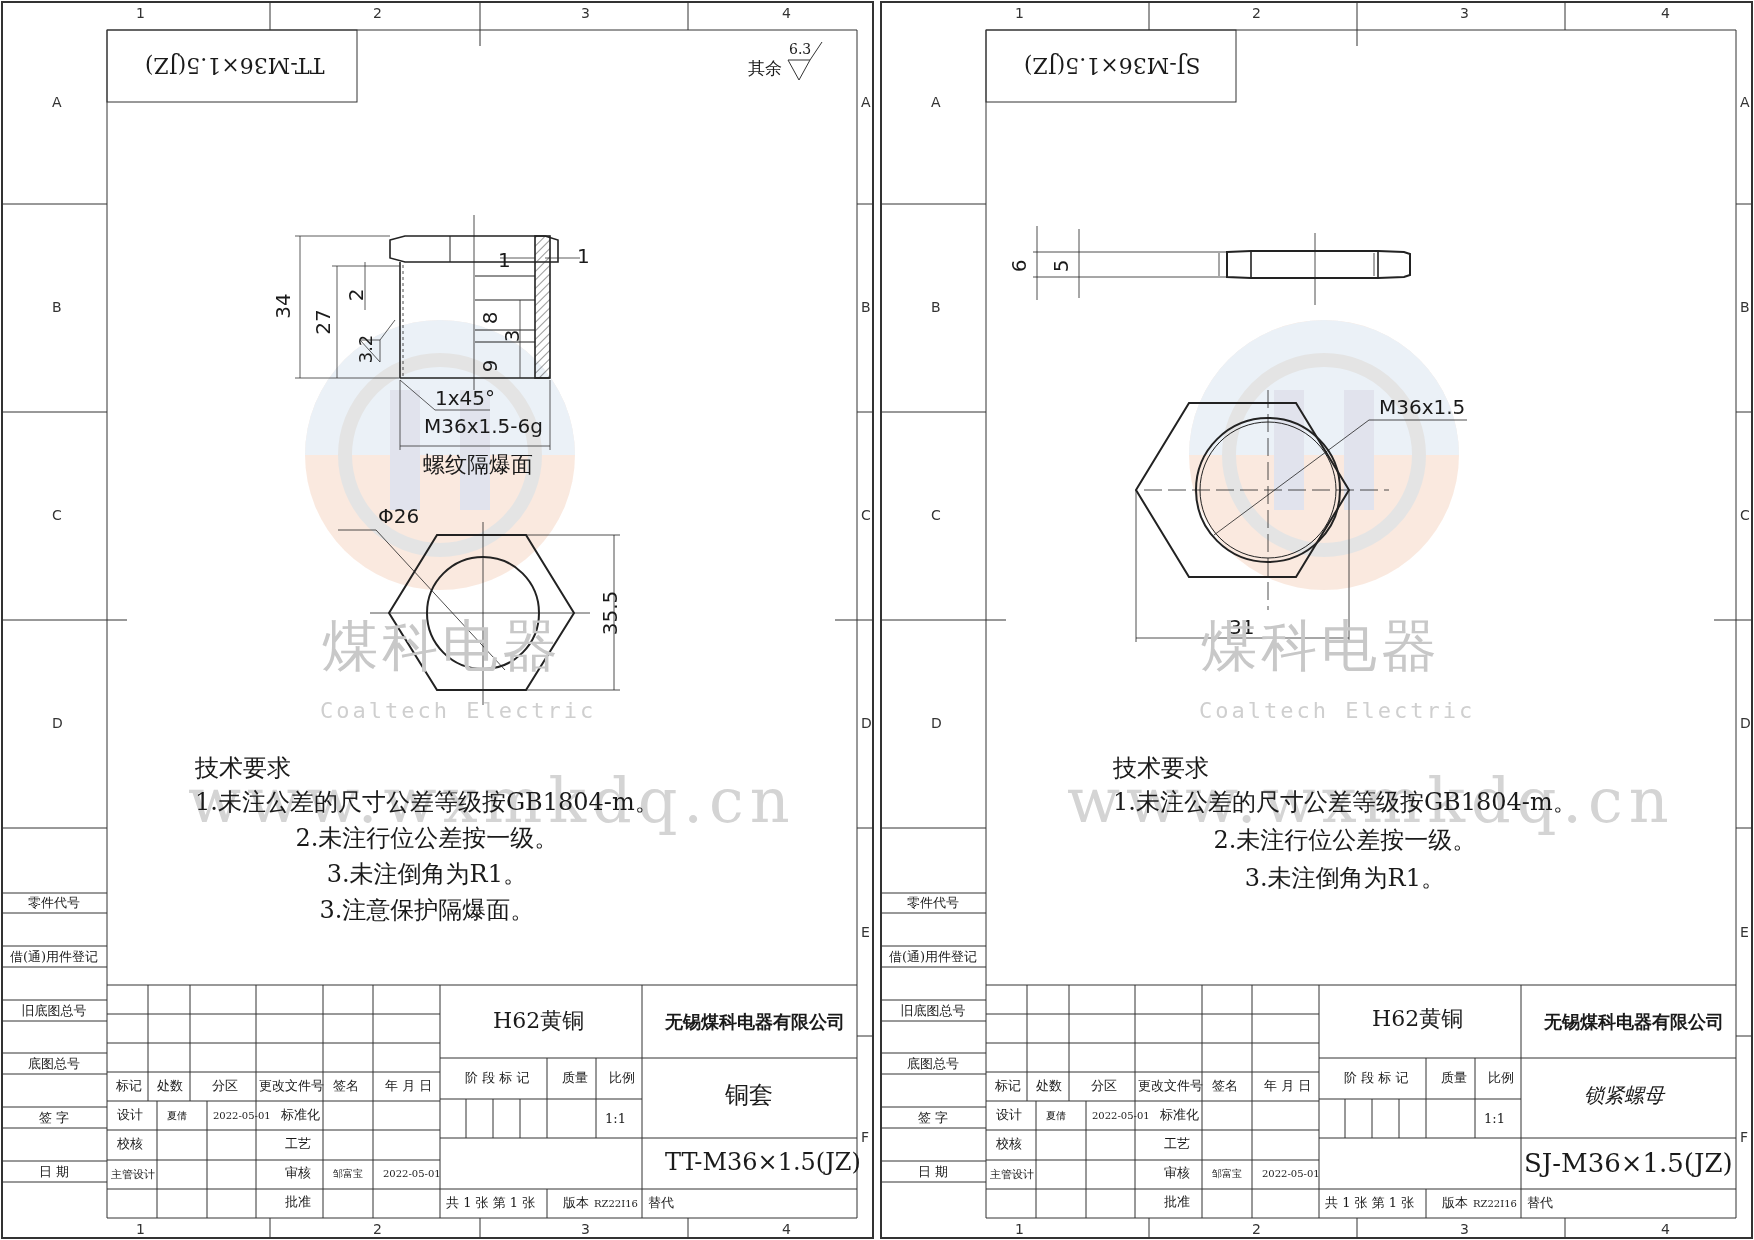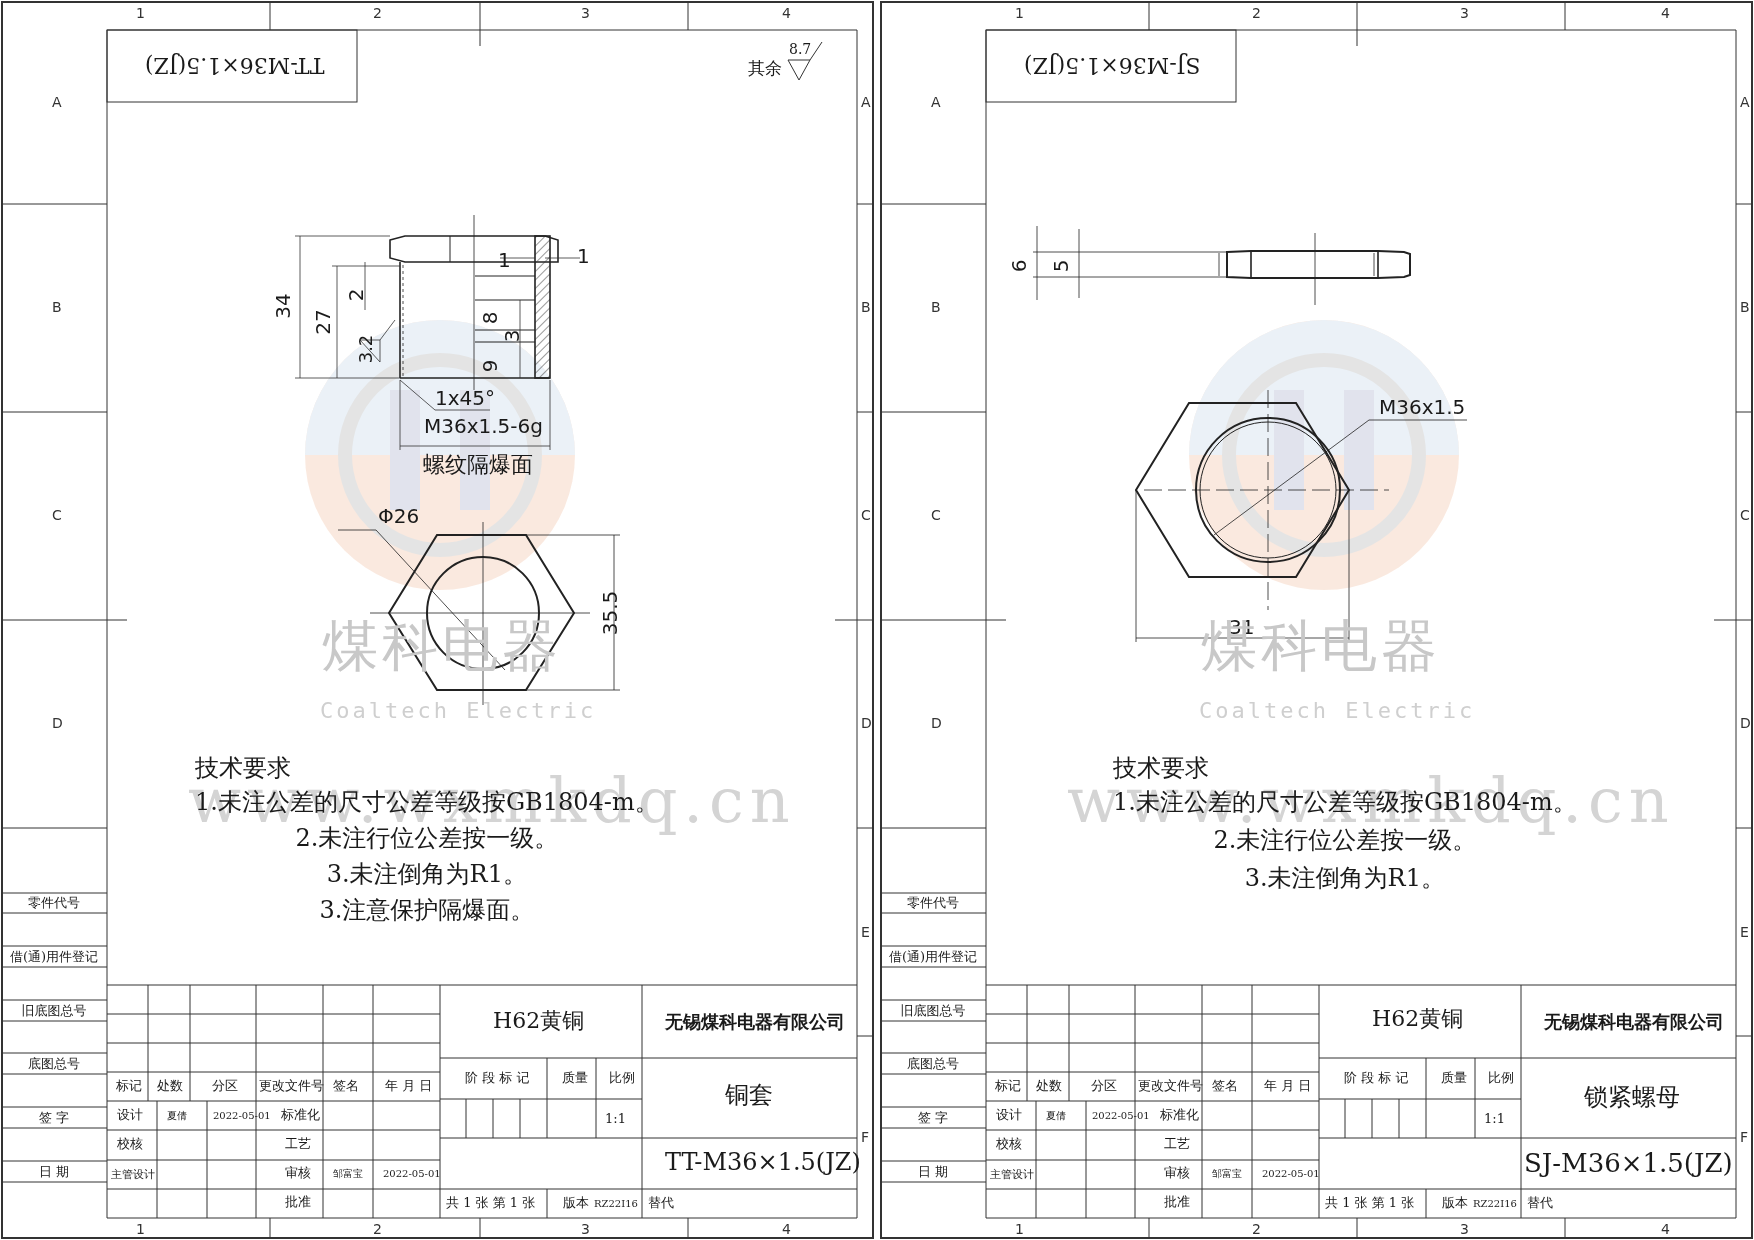--- a/index.html
+++ b/index.html
@@ -179,21 +179,21 @@
   <span class="t side-label" style="left:4px; top:896px;">零件代号</span>
   <span class="t side-label" style="left:4px; top:950px;">借(通)用件登记</span>
   <span class="t side-label" style="left:4px; top:1004px;">旧底图总号</span>
   <span class="t side-label" style="left:4px; top:1057px;">底图总号</span>
   <span class="t side-label" style="left:4px; top:1111px;">签  字</span>
   <span class="t side-label" style="left:4px; top:1165px;">日  期</span>
 
   <span class="t" style="left:145px; top:54px; font-size:22px;"><span class="mirror">TT-M36×1.5(JZ)</span></span>
 
   <span class="t" style="left:748px; top:60px; font-size:17px;">其余</span>
-  <span class="t" style="left:789px; top:42px; font-size:14px;">8.7</span>
+  <span class="t" style="left:789px; top:42px; font-size:14px;">6.3</span>
   <svg class="t" width="40" height="40" style="left:786px; top:42px;">
     <path d="M2,18 L24,18 L13,38 Z M24,18 L36,0" fill="none" stroke="#333" stroke-width="1"></path>
   </svg>
 
   <span class="t dim" style="left:270px; top:296px; transform:rotate(-90deg);">34</span>
   <span class="t dim" style="left:310px; top:312px; transform:rotate(-90deg);">27</span>
   <span class="t dim" style="left:350px; top:285px; transform:rotate(-90deg);">2</span>
   <span class="t dim" style="left:352px; top:340px; transform:rotate(-90deg); font-size:18px;">3.2</span>
   <span class="t dim" style="left:498px; top:250px;">1</span>
   <span class="t dim" style="left:577px; top:246px;">1</span>
@@ -416,20 +416,20 @@
     <span class="t tb tb-small" style="left:333px; top:1169px;">邹富宝</span>
     <span class="t tb tb-small" style="left:383px; top:1169px;">2022-05-01</span>
     <span class="t tb" style="left:285px; top:1195px;">批准</span>
 
     <span class="t" style="left:493px; top:1008px; font-size:22px;">H62黄铜</span>
     <span class="t" style="left:665px; top:1013px; font-size:18px; font-weight:bold; font-family:'DejaVu Sans',sans-serif;">无锡煤科电器有限公司</span>
     <span class="t tb" style="left:465px; top:1071px;">阶 段 标 记</span>
     <span class="t tb" style="left:562px; top:1071px;">质量</span>
     <span class="t tb" style="left:609px; top:1071px;">比例</span>
     <span class="t tb" style="left:605px; top:1112px;">1:1</span>
-    <span class="t" style="left:705px; top:1085px; font-size:24px;">锁紧螺母</span>
+    <span class="t" style="left:705px; top:1085px; font-size:20px;font-style:italic;">锁紧螺母</span>
     <span class="t" style="left:645px; top:1150px; font-size:26px;">SJ-M36×1.5(JZ)</span>
     <span class="t tb" style="left:446px; top:1196px;">共 1 张  第 1 张</span>
     <span class="t tb" style="left:563px; top:1196px;">版本</span>
     <span class="t tb tb-small" style="left:594px; top:1199px;">RZ22I16</span>
     <span class="t tb" style="left:648px; top:1196px;">替代</span>
   </div>
 </div>
 
 </body></html>

